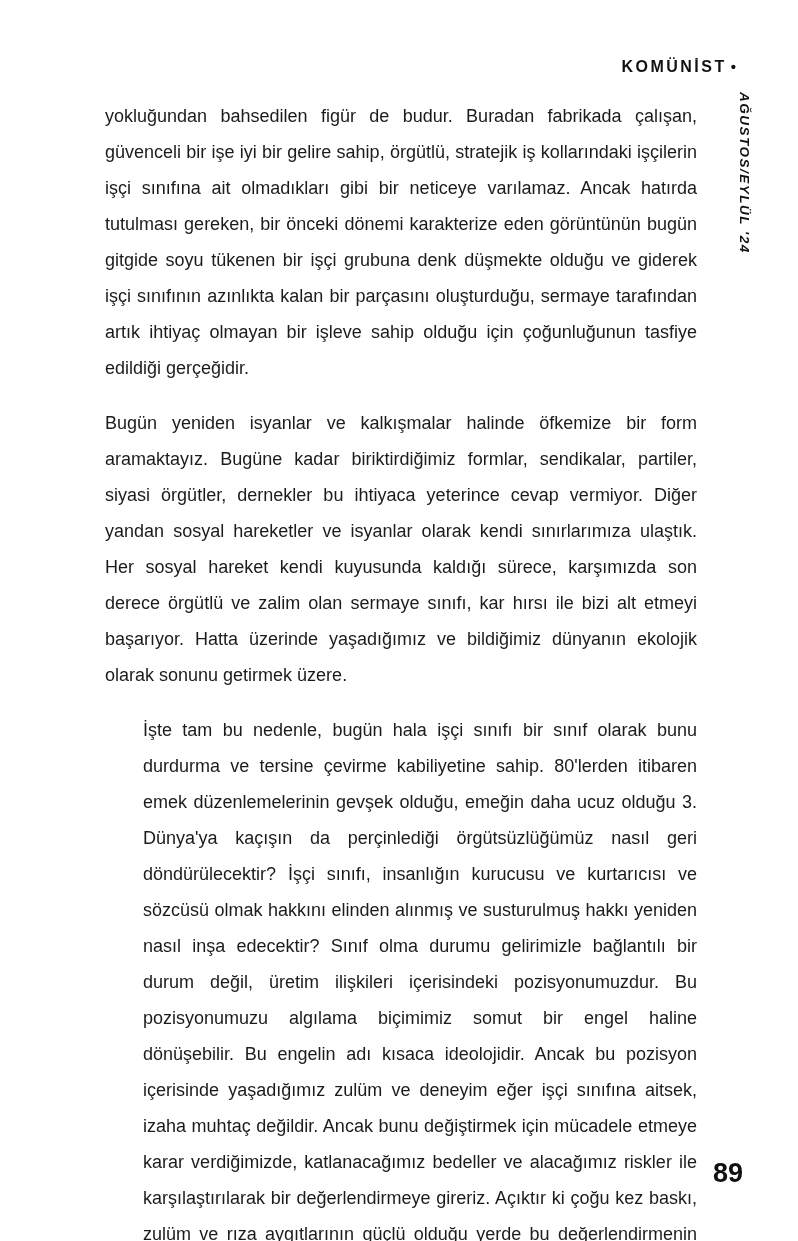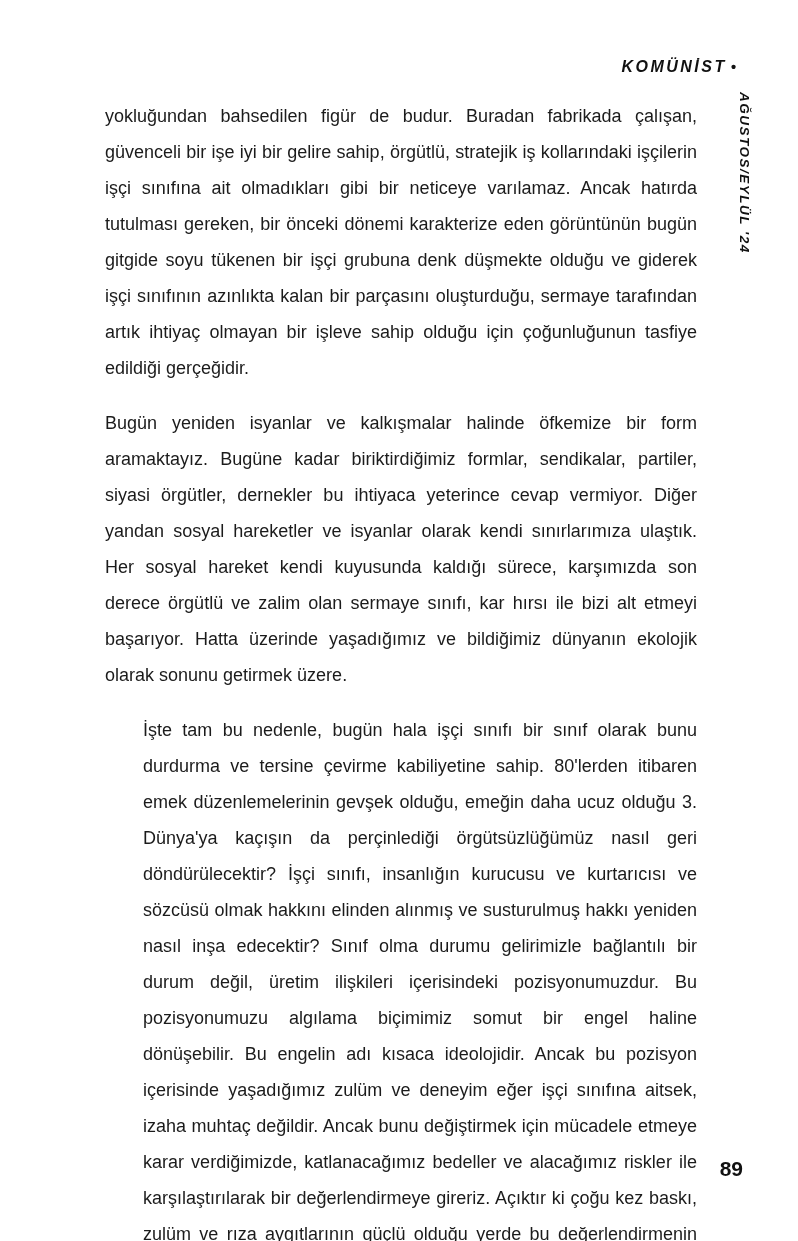--- a/index.html
+++ b/index.html
@@ -16,21 +16,20 @@
     height: 1241px;
     background: #ffffff;
     color: #1b1b1b;
   }
   .header {
     position: absolute;
     top: 58px;
     right: 62px;
     font-family: "Liberation Sans", sans-serif;
     font-weight: 700;
-    font-style: italic;
     font-size: 16px;
     letter-spacing: 2.5px;
     color: #111111;
     white-space: nowrap;
   }
   .header .bullet {
     letter-spacing: 0;
     margin-left: 4px;
     font-size: 15px;
   }
@@ -59,24 +58,24 @@
     text-align: justify;
     color: #1b1b1b;
     hyphens: auto;
     -webkit-hyphens: auto;
   }
   .body-text p { margin: 0 0 19px 0; }
   .body-text p:last-child { margin-bottom: 0; margin-left: 38px; }
   .page-number {
     position: absolute;
     right: 55px;
-    bottom: 60px;
+    bottom: 52px;
     font-family: "Liberation Sans", sans-serif;
     font-weight: 700;
-    font-size: 21px;
+    font-size: 27px;
     color: #111111;
   }
 </style>
 </head>
 <body>
 
 <div class="page">
 
   <div class="header">
     <span>KOMÜNİST</span><span class="bullet">•</span>

